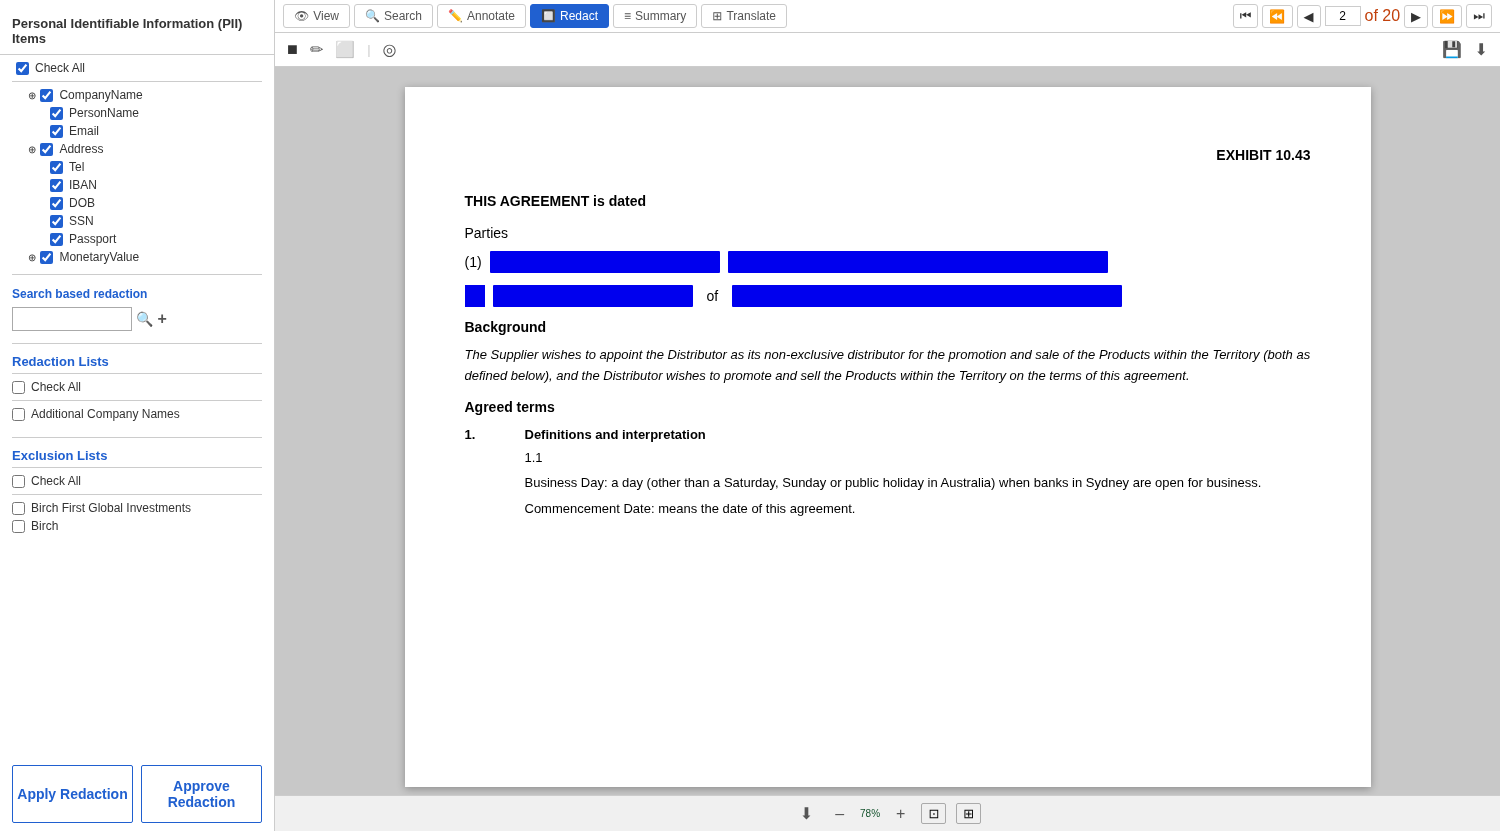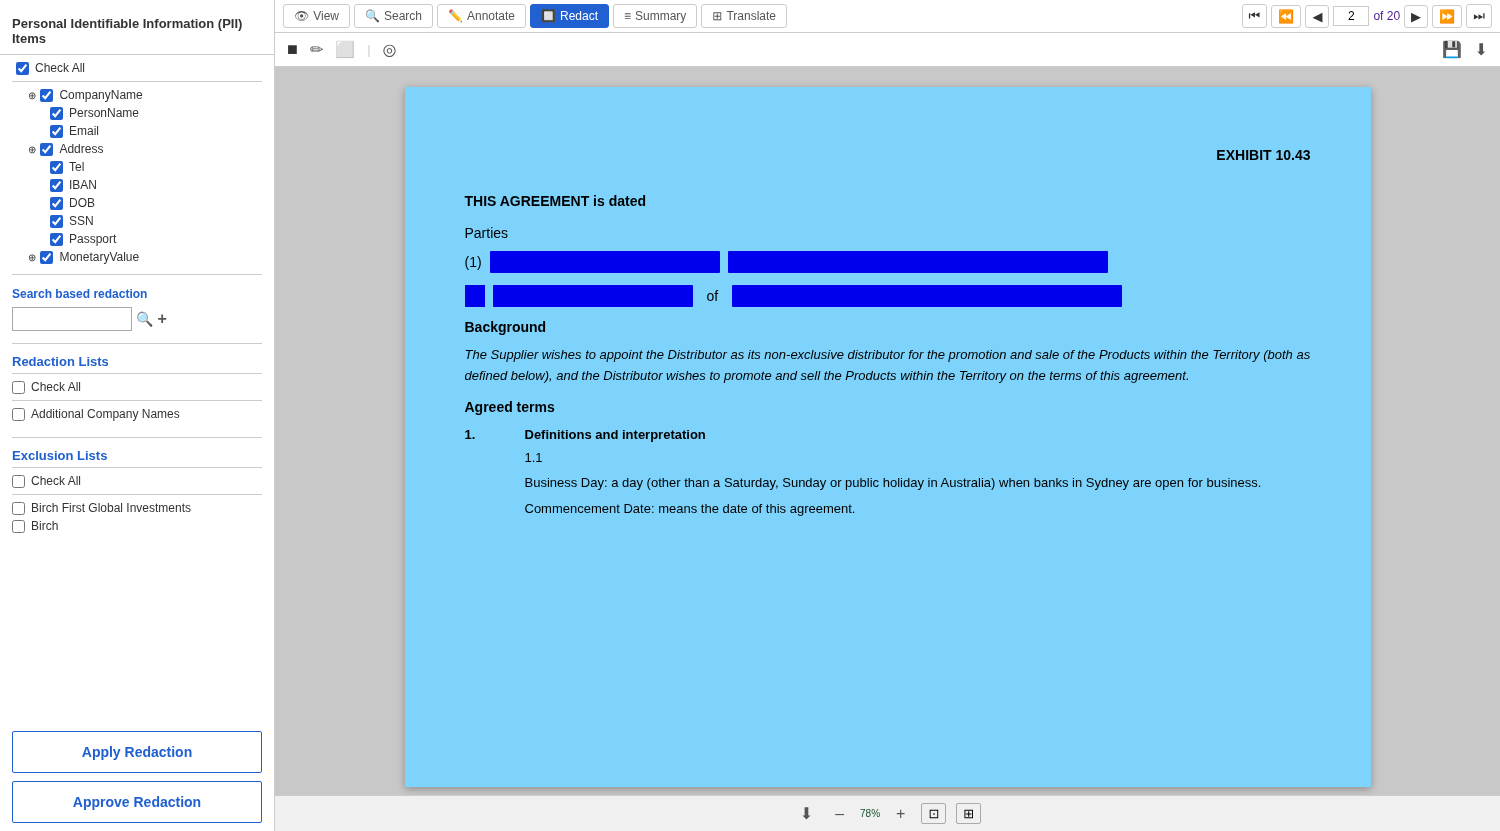--- a/index.html
+++ b/index.html
@@ -33,21 +33,21 @@
     .search-btn { background: none; border: none; cursor: pointer; color: #555; font-size: 14px; }
     .add-btn { background: none; border: none; cursor: pointer; color: #555; font-size: 16px; font-weight: bold; }
 
     
     .list-section { padding: 6px 12px; }
     .list-title { font-size: 13px; color: #2060d0; font-weight: bold; margin-bottom: 4px; }
     .list-item { display: flex; align-items: center; font-size: 12px; color: #333; padding: 2px 0; }
     .list-item input[type=checkbox] { margin-right: 6px; }
 
     
-    .bottom-btns { margin-top: auto; padding: 8px 12px; display: flex; flex-direction: column; gap: 8px; }
+    .bottom-btns { margin-top: auto; padding: 8px 12px; display: flex; flex-direction: row; gap: 8px; }
     .action-btn {
       width: 100%;
       padding: 12px 0;
       background: #fff;
       border: 1px solid #2060d0;
       color: #2060d0;
       font-size: 14px;
       font-weight: bold;
       cursor: pointer;
       border-radius: 2px;
@@ -95,21 +95,21 @@
       display: flex;
       align-items: center;
       gap: 4px;
     }
     .tab-btn.active {
       background: #2060d0;
       color: #fff;
       border-color: #2060d0;
     }
     .page-input { width: 36px; text-align: center; border: 1px solid #ccc; font-size: 12px; padding: 2px 4px; }
-    .page-of { font-size: 12px; color: #4c1d95; }
+    .page-of { font-size: 16px; color: #c2410c; }
     .icon-btn { background: none; border: none; cursor: pointer; font-size: 16px; color: #555; padding: 2px 4px; }
 
     
     #secondary-toolbar {
       background: #fff;
       border-bottom: 1px solid #ccc;
       display: flex;
       align-items: center;
       padding: 4px 8px;
       gap: 4px;
@@ -121,21 +121,21 @@
     #doc-viewer {
       flex: 1;
       overflow: auto;
       display: flex;
       justify-content: center;
       align-items: flex-start;
       padding: 20px;
       background: #c8c8c8;
     }
     #doc-page {
-      background: #7dd3fc;
+      background: #ffffff;
       width: 966px;
       min-height: 700px;
       padding: 60px 60px 60px 60px;
       box-shadow: 0 2px 8px rgba(0,0,0,0.3);
       position: relative;
     }
 
     
     .exhibit-label { text-align: right; font-weight: bold; font-size: 14px; margin-bottom: 30px; }
     .doc-agreement { font-weight: bold; font-size: 14px; margin-bottom: 16px; }

